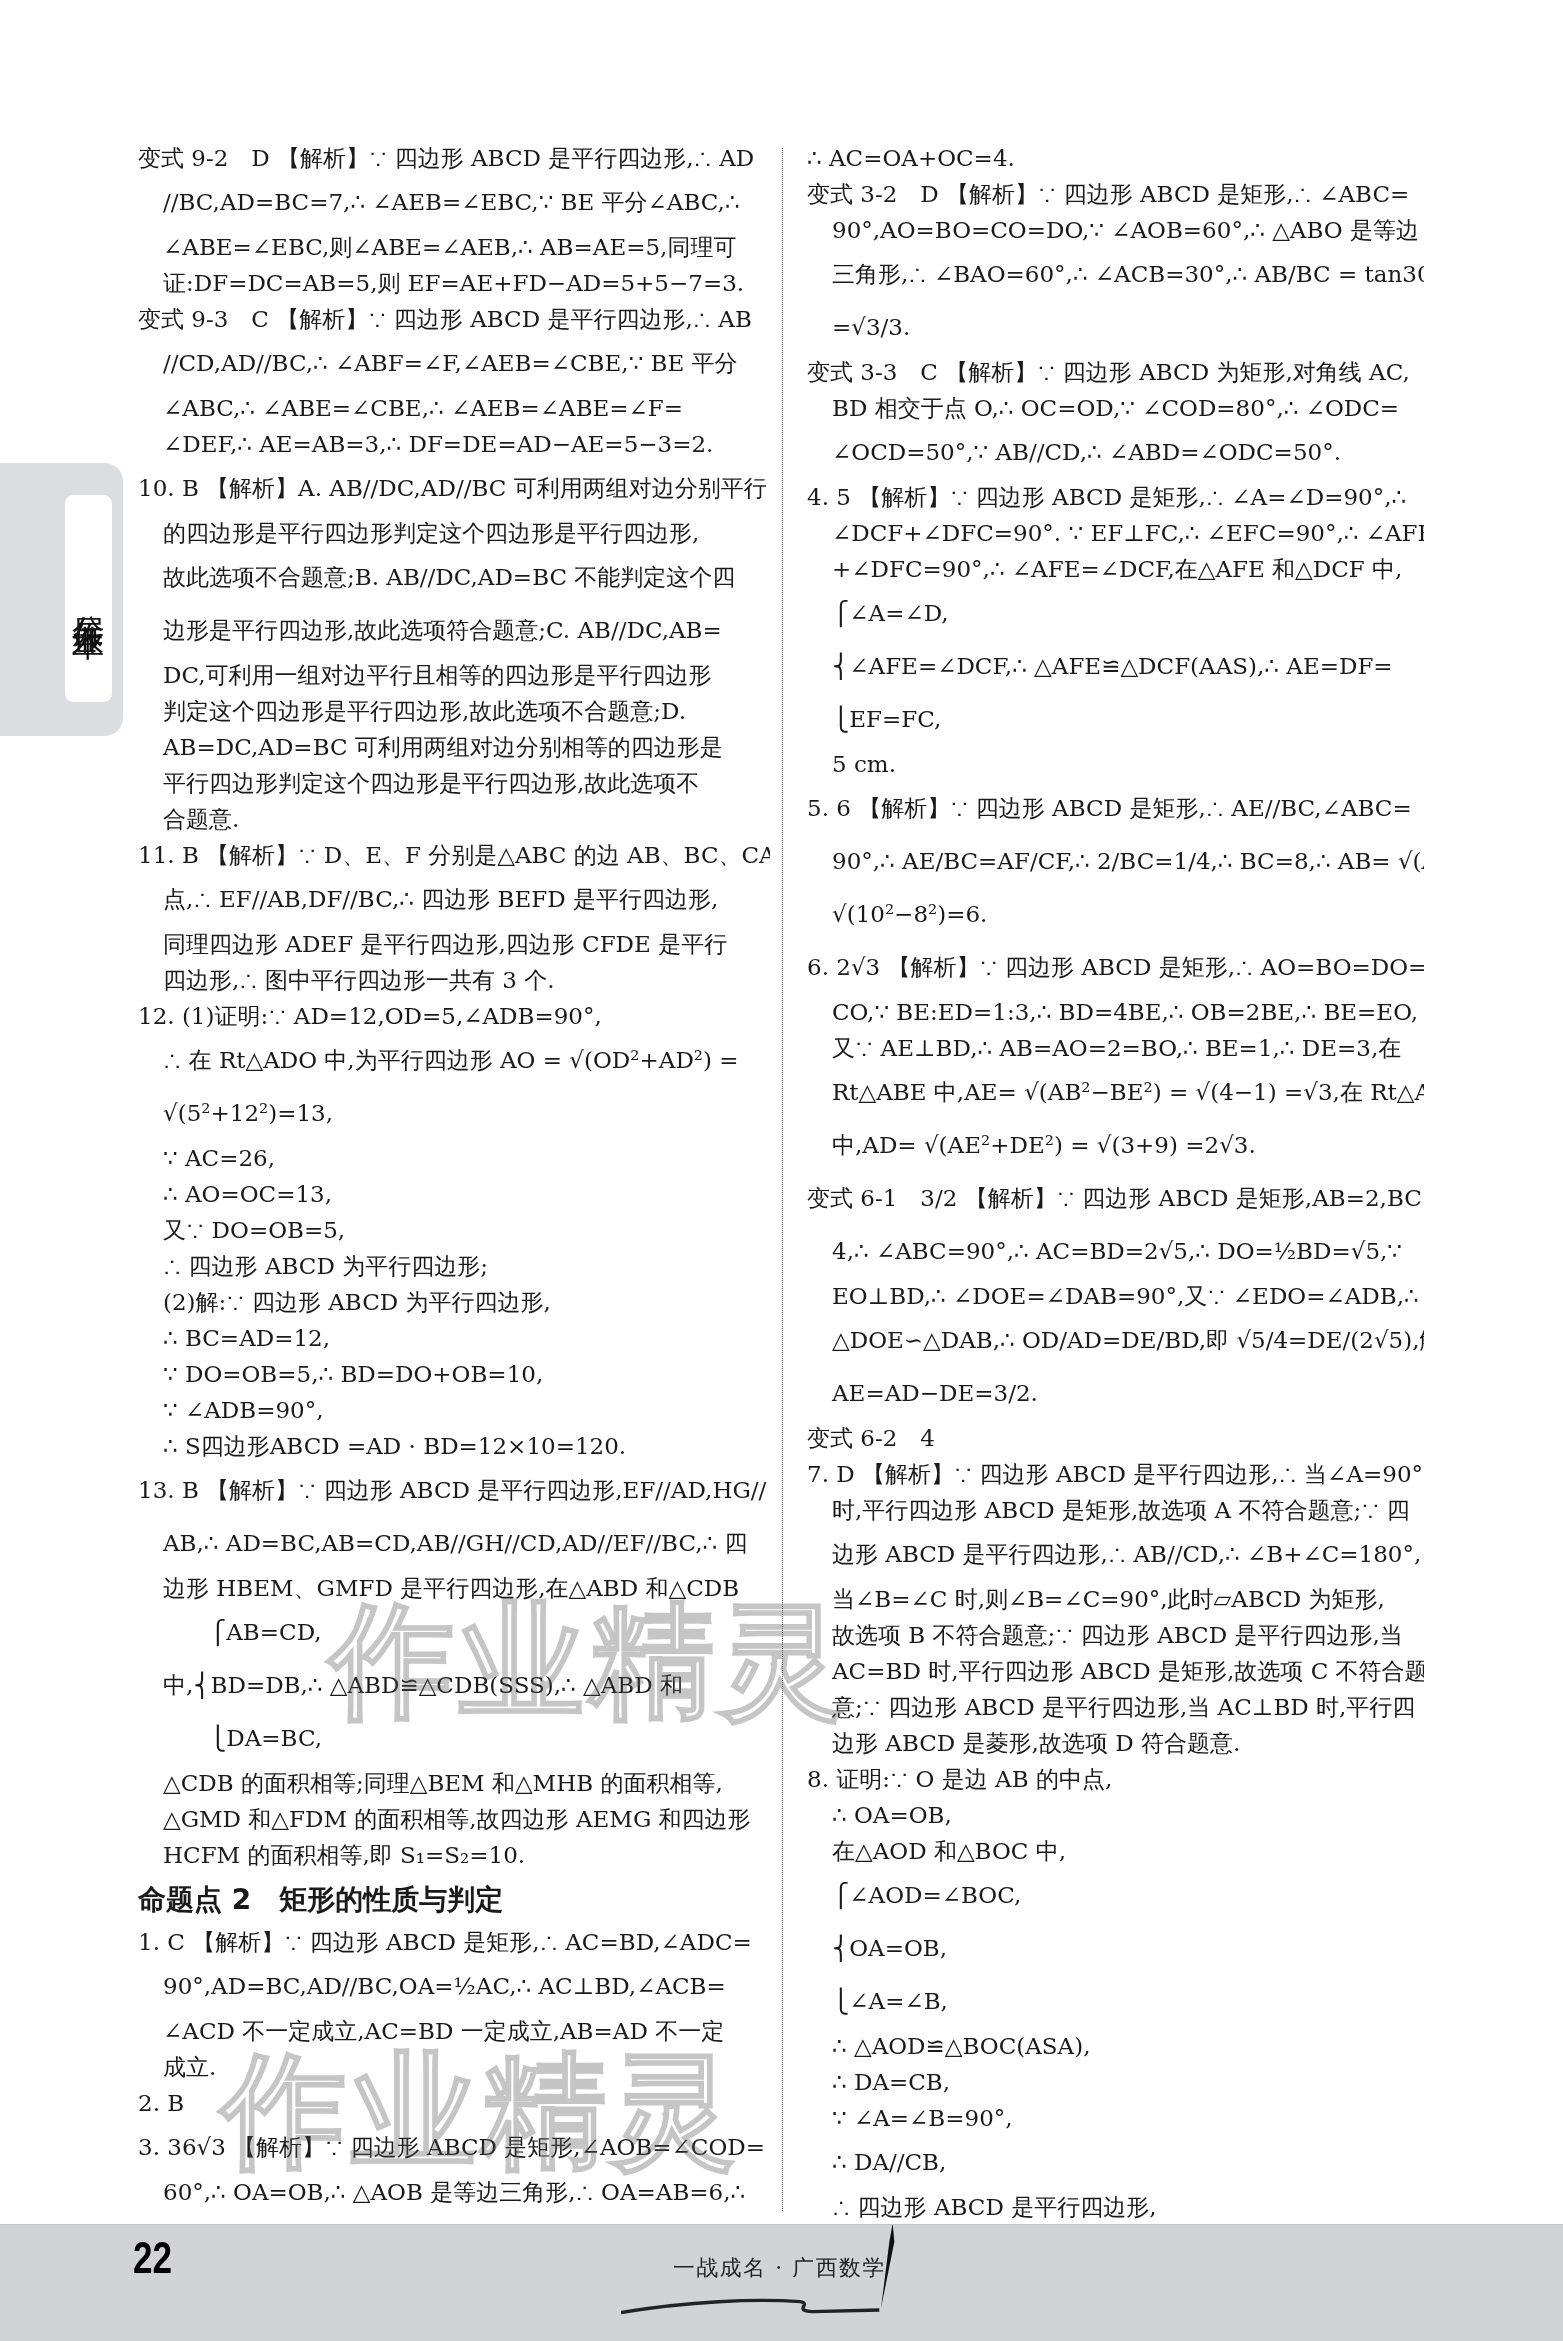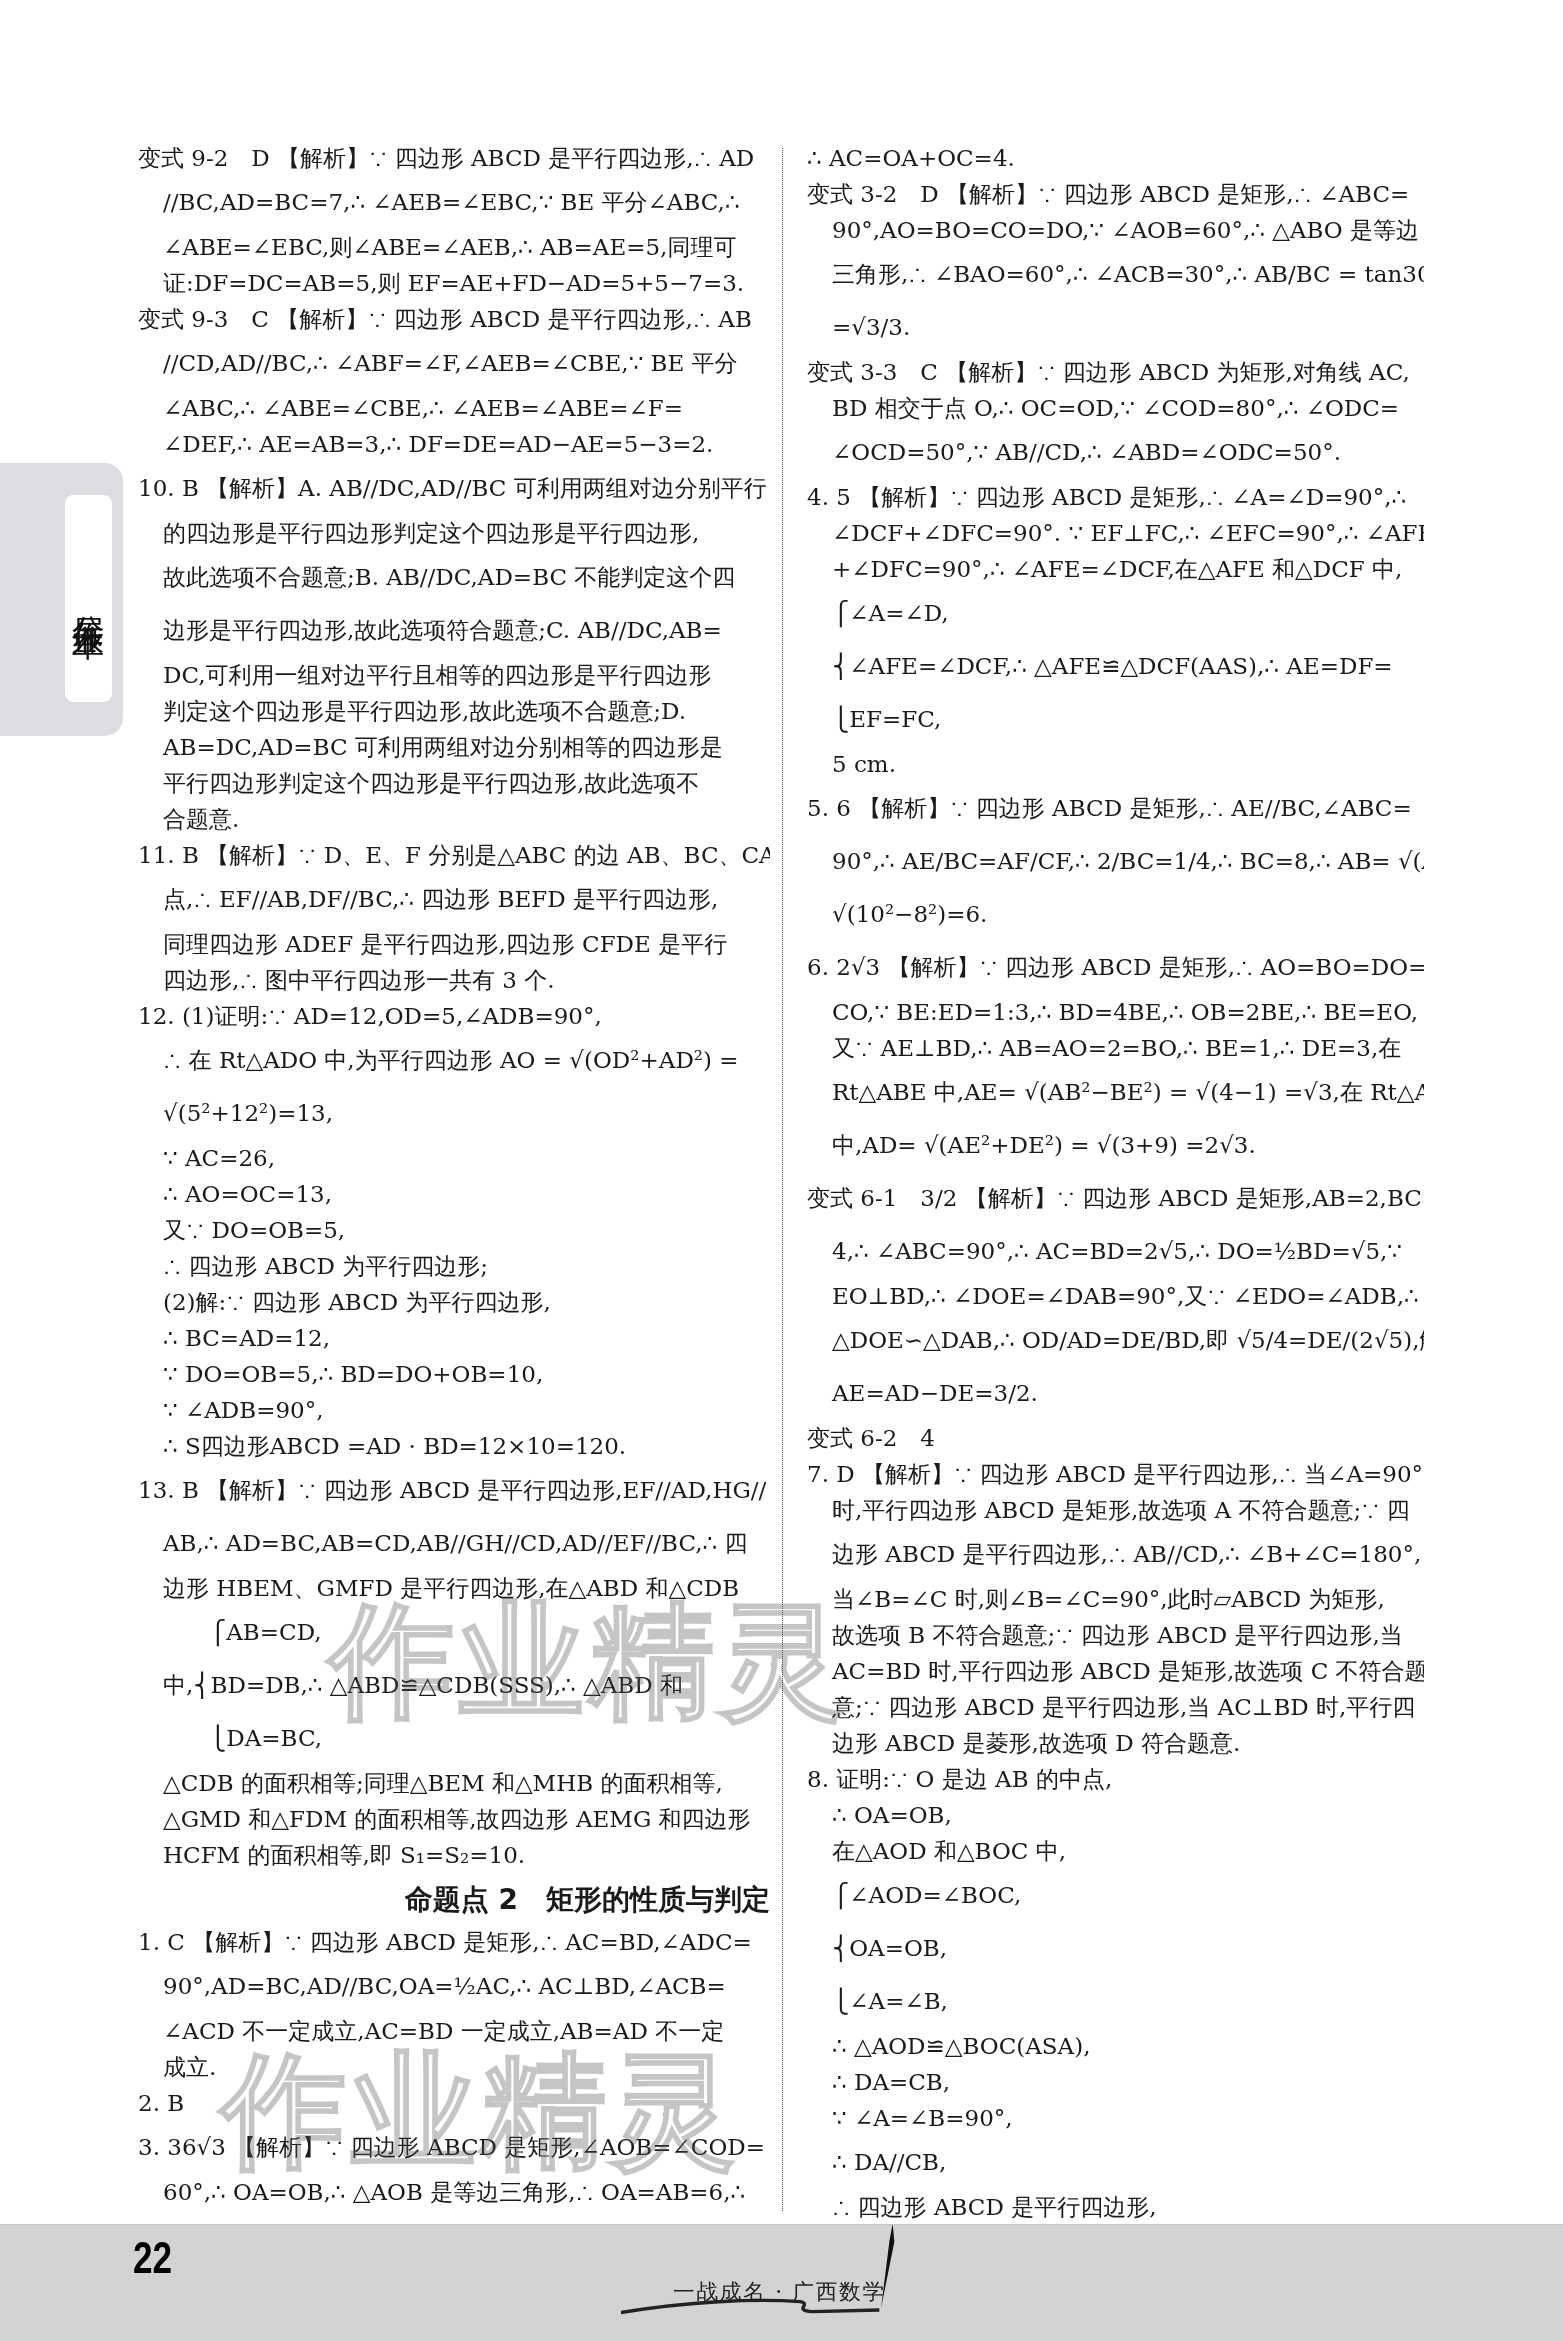--- a/index.html
+++ b/index.html
@@ -27,34 +27,34 @@
   .divider {
     position: absolute; left: 782px; top: 148px; width: 0; height: 2063px;
     border-left: 1.7px dotted #555;
   }
   .entry { margin: 0; }
   .line { display: block; white-space: nowrap; overflow: hidden; }
   .indent { padding-left: 25px; }
   .tall { line-height: 53px; }
   .section-title {
     font-family: "DejaVu Sans", sans-serif; font-weight: bold; font-size: 28px;
-    text-align: right; margin: 5px 0 3.3px 0; line-height: 43px;
+    text-align: left; margin: 5px 0 3.3px 0; line-height: 43px;
   }
   .footer {
     position: absolute; left: 0; top: 2224px; width: 1564px; height: 118px;
     background: #d2d3d5; border-top: 1.7px solid #c4c5c7;
   }
   .page-number {
     position: absolute; left: 133px; top: 6.7px;
     font-family: "Liberation Sans", sans-serif; font-weight: bold; font-size: 45px;
     transform: scaleX(0.78); transform-origin: left top; color: #000;
   }
   .book-title {
     position: absolute; left: 673px; top: 28px;
-    font-family: "DejaVu Serif", serif; font-size: 21.7px; color: #222; letter-spacing: 1.7px; margin-top: 24px;
+    font-family: "DejaVu Serif", serif; font-size: 21.7px; color: #222; letter-spacing: 1.7px;
   }
   .pen-icon { position: absolute; left: 621px; top: 0px; }
   .watermark {
     position: absolute; font-family: "DejaVu Sans", sans-serif; font-size: 125px;
     color: transparent; -webkit-text-stroke: 1.7px rgba(90,90,90,0.35);
     letter-spacing: 5px; pointer-events: none; white-space: nowrap; font-weight: bold;
   }
 </style>
 </head>
 <body>

